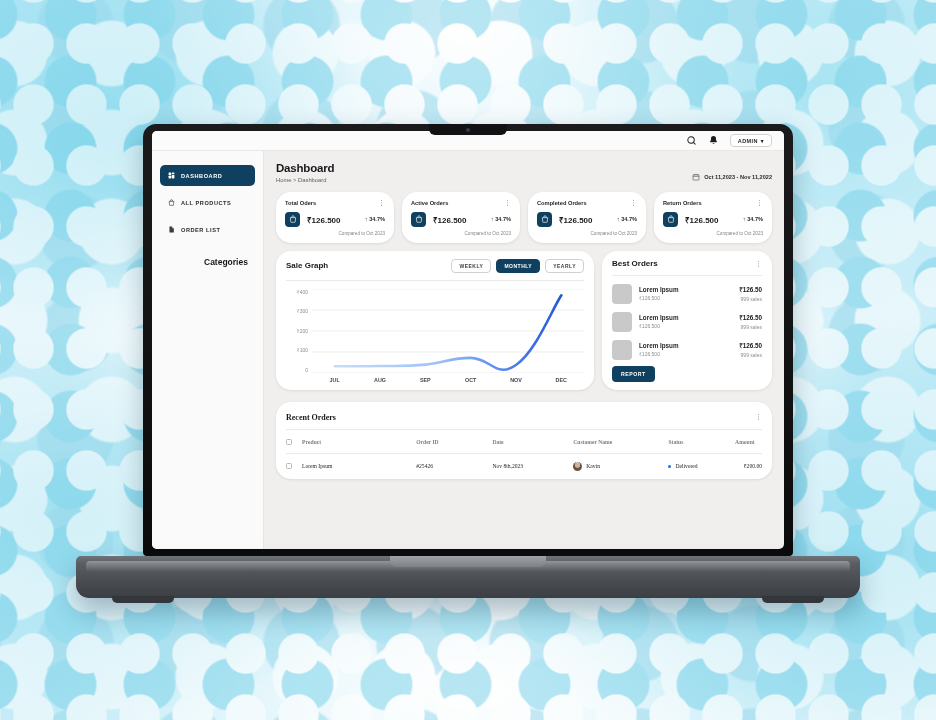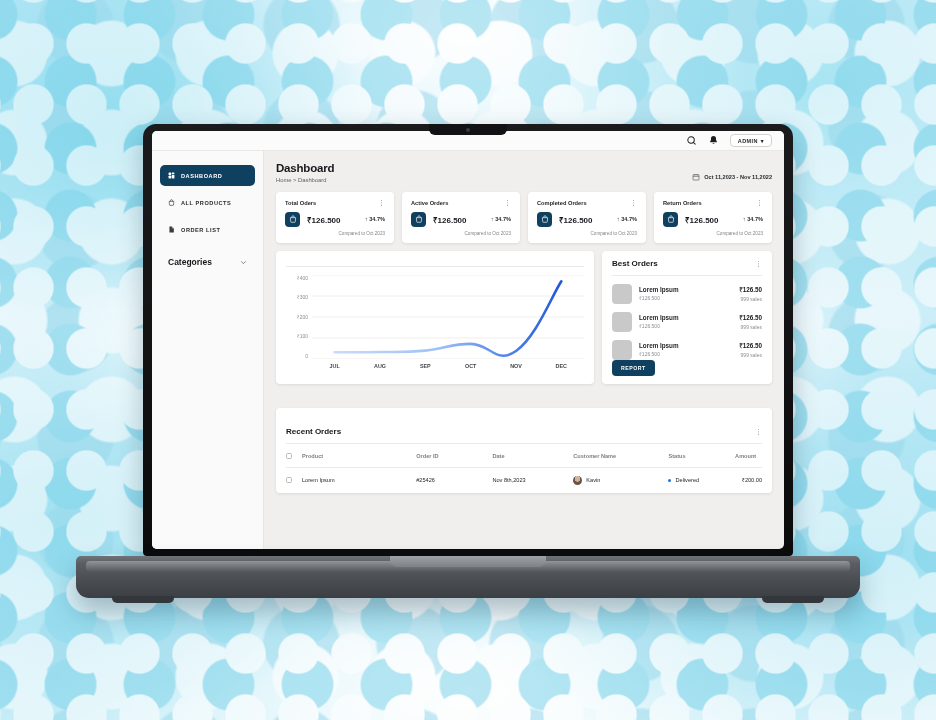--- a/index.html
+++ b/index.html
@@ -112,37 +112,38 @@
     font-size:5.6px; font-weight:700; letter-spacing:.55px;
     color:#2a2a2c; cursor:pointer;
   }
   .nav-item.active { background:#10405f; color:#fff; }
   .nav-ico { width:7px; height:7px; flex:none; }
   .nav-ico svg { display:block; width:100%; height:100%; }
   .cats {
     display:flex; align-items:center; justify-content:space-between;
     padding:11px 8px 0 8px; font-size:8.5px; font-weight:700; color:#16181b;
     cursor:pointer;
+    margin-left:36px;
   }
   .chev { width:7px; height:7px; color:#4c4f55; }
   .chev svg { display:block; width:100%; height:100%; }
 
   
   .main { flex:1; min-width:0; padding:11px 12px 0 12px; overflow:hidden; }
   .page-head { display:flex; align-items:flex-start; justify-content:space-between; }
   .page-title { font-size:11.5px; font-weight:700; color:#16181b; letter-spacing:-.2px; }
   .crumb { font-size:5.8px; color:#5d6067; margin-top:2.5px; }
   .daterange {
     display:flex; align-items:center; gap:4px; margin-top:11px;
     font-size:5.6px; font-weight:700; color:#2a2c30; cursor:pointer;
   }
   .cal-ico { width:8px; height:8px; color:#55585e; }
   .cal-ico svg { display:block; width:100%; height:100%; }
 
-  .card { background:#fff; border-radius:4px; box-shadow:0 1px 3px rgba(30,40,60,.10); }
+  .card { background:#fff; border-radius:15px; box-shadow:0 1px 3px rgba(30,40,60,.10); }
 
   
   .stats { display:flex; gap:8px; margin-top:9px; }
   .stat { flex:1; padding:8px 9px 7px 9px; }
   .stat-top { display:flex; align-items:flex-start; justify-content:space-between; }
   .stat-label { font-size:5.7px; font-weight:700; color:#1d1f23; }
   .dots { color:#6c6f75; font-size:7px; line-height:5px; letter-spacing:0; cursor:pointer; }
   .stat-mid { display:flex; align-items:center; gap:7px; margin-top:6px; }
   .bag {
     width:15px; height:15px; border-radius:4px; background:#10405f;
@@ -193,21 +194,21 @@
   .s-right { text-align:right; }
   .s-amt { font-size:6.3px; font-weight:700; color:#16181b; }
   .s-sales { font-size:5px; color:#8a8d93; margin-top:2px; }
   .report {
     margin-top:auto; align-self:flex-start; background:#10405f; color:#fff;
     font-size:5.2px; font-weight:700; letter-spacing:.5px;
     padding:5px 9px; border:none; border-radius:4px; cursor:pointer;
   }
 
   
-  .orders-card { margin-top:24px; padding:19px 10px 0 10px; }
+  .orders-card { margin-top:12px; padding:11px 10px 0 10px;font-family:Liberation Serif, serif; }
   .otable { width:100%; border-collapse:collapse; margin-top:2px; }
   .otable th {
     text-align:left; font-size:5.6px; font-weight:600; color:#7d8086;
     padding:7px 0; border-bottom:1px solid #eceae7;
   }
   .otable td {
     font-size:5.6px; color:#25272b; padding:8px 0; vertical-align:middle;
   }
   .ck {
     width:6px; height:6px; border:1px solid #b9b8b6; border-radius:1.5px;
@@ -398,20 +399,28 @@
                 <span class="stat-val">₹126.500</span>
                 <span class="stat-delta">↑ 34.7%</span>
               </div>
               <div class="stat-sub">Compared to Oct 2023</div>
             </div>
           </div>
 
           <div class="midrow">
 
             <div class="card graph-card">
+              <div class="card-head">
+                <span class="card-title">Sale Graph</span>
+                <span class="segs">
+                  <span class="seg">WEEKLY</span>
+                  <span class="seg active">MONTHLY</span>
+                  <span class="seg">YEARLY</span>
+                </span>
+              </div>
               <div class="hr"></div>
 
               <div class="chart-wrap">
                 <div class="yaxis">
                   <span>₹400</span>
                   <span>₹300</span>
                   <span>₹200</span>
                   <span>₹100</span>
                   <span>0</span>
                 </div>

